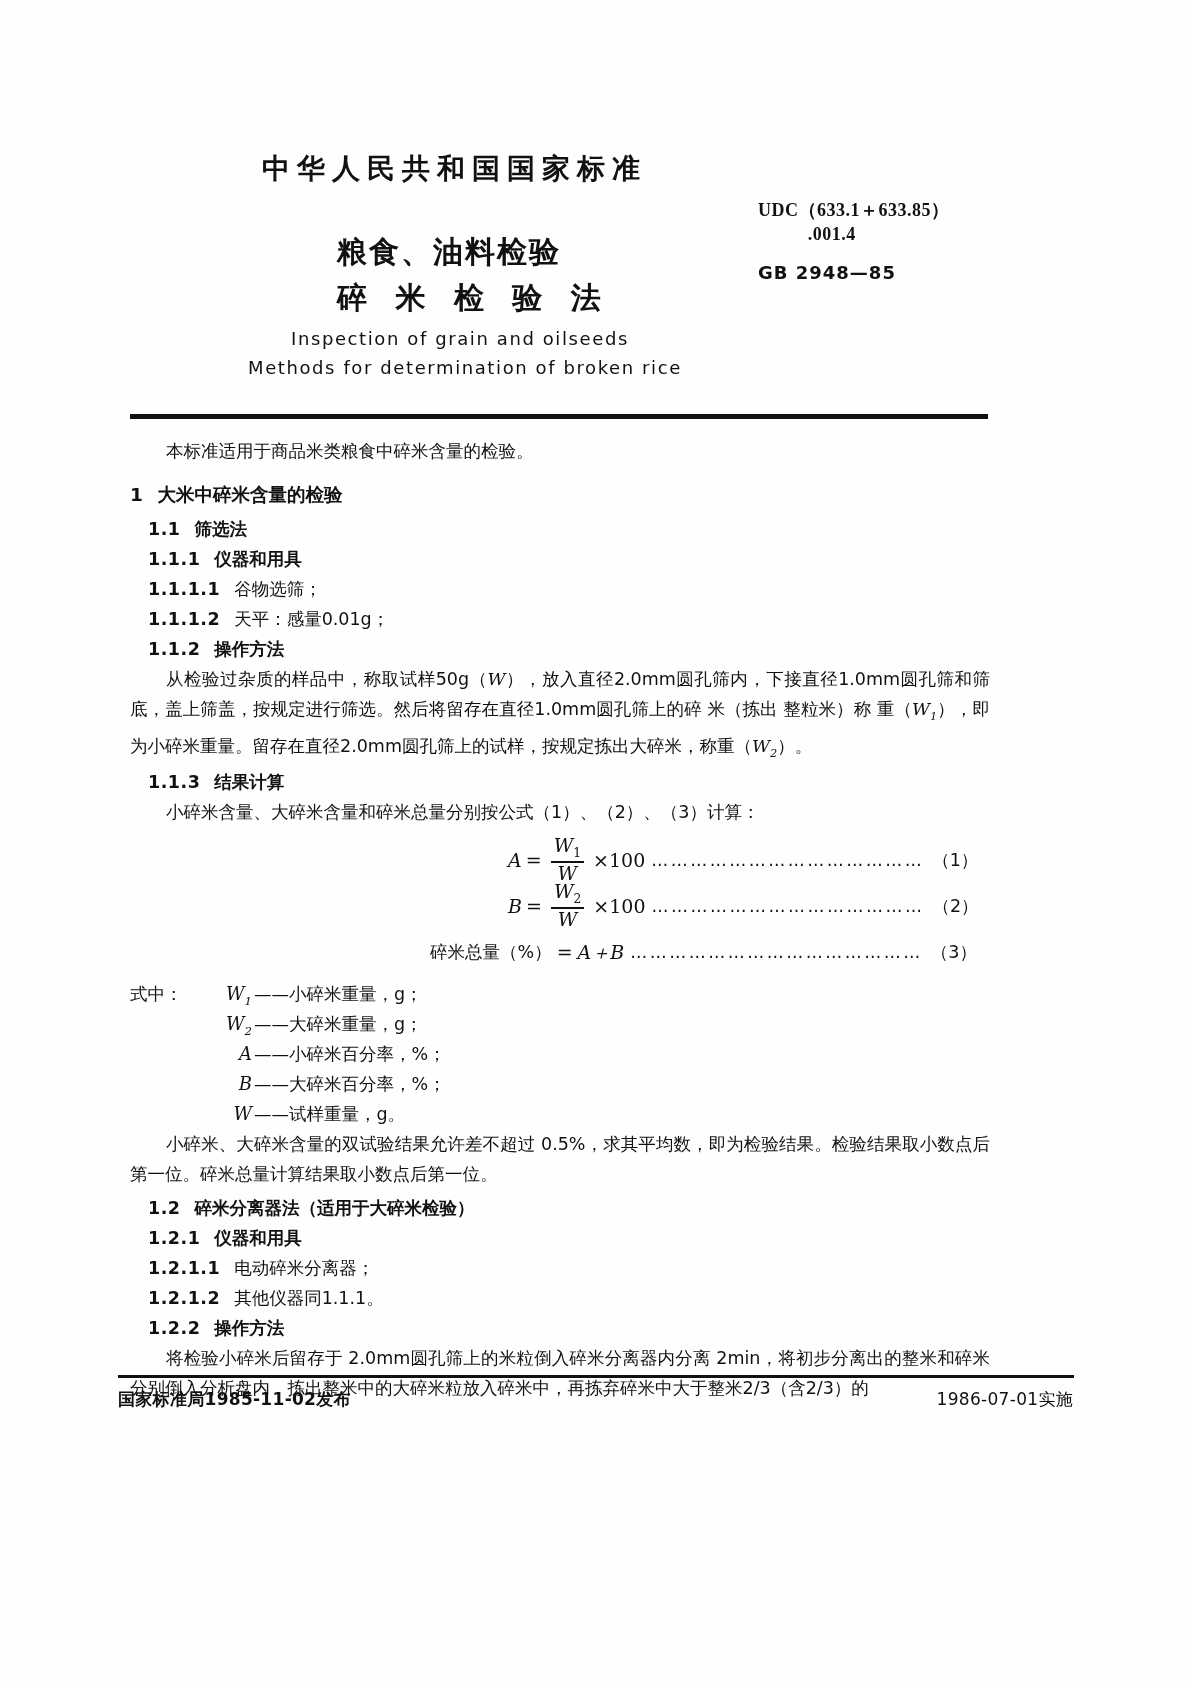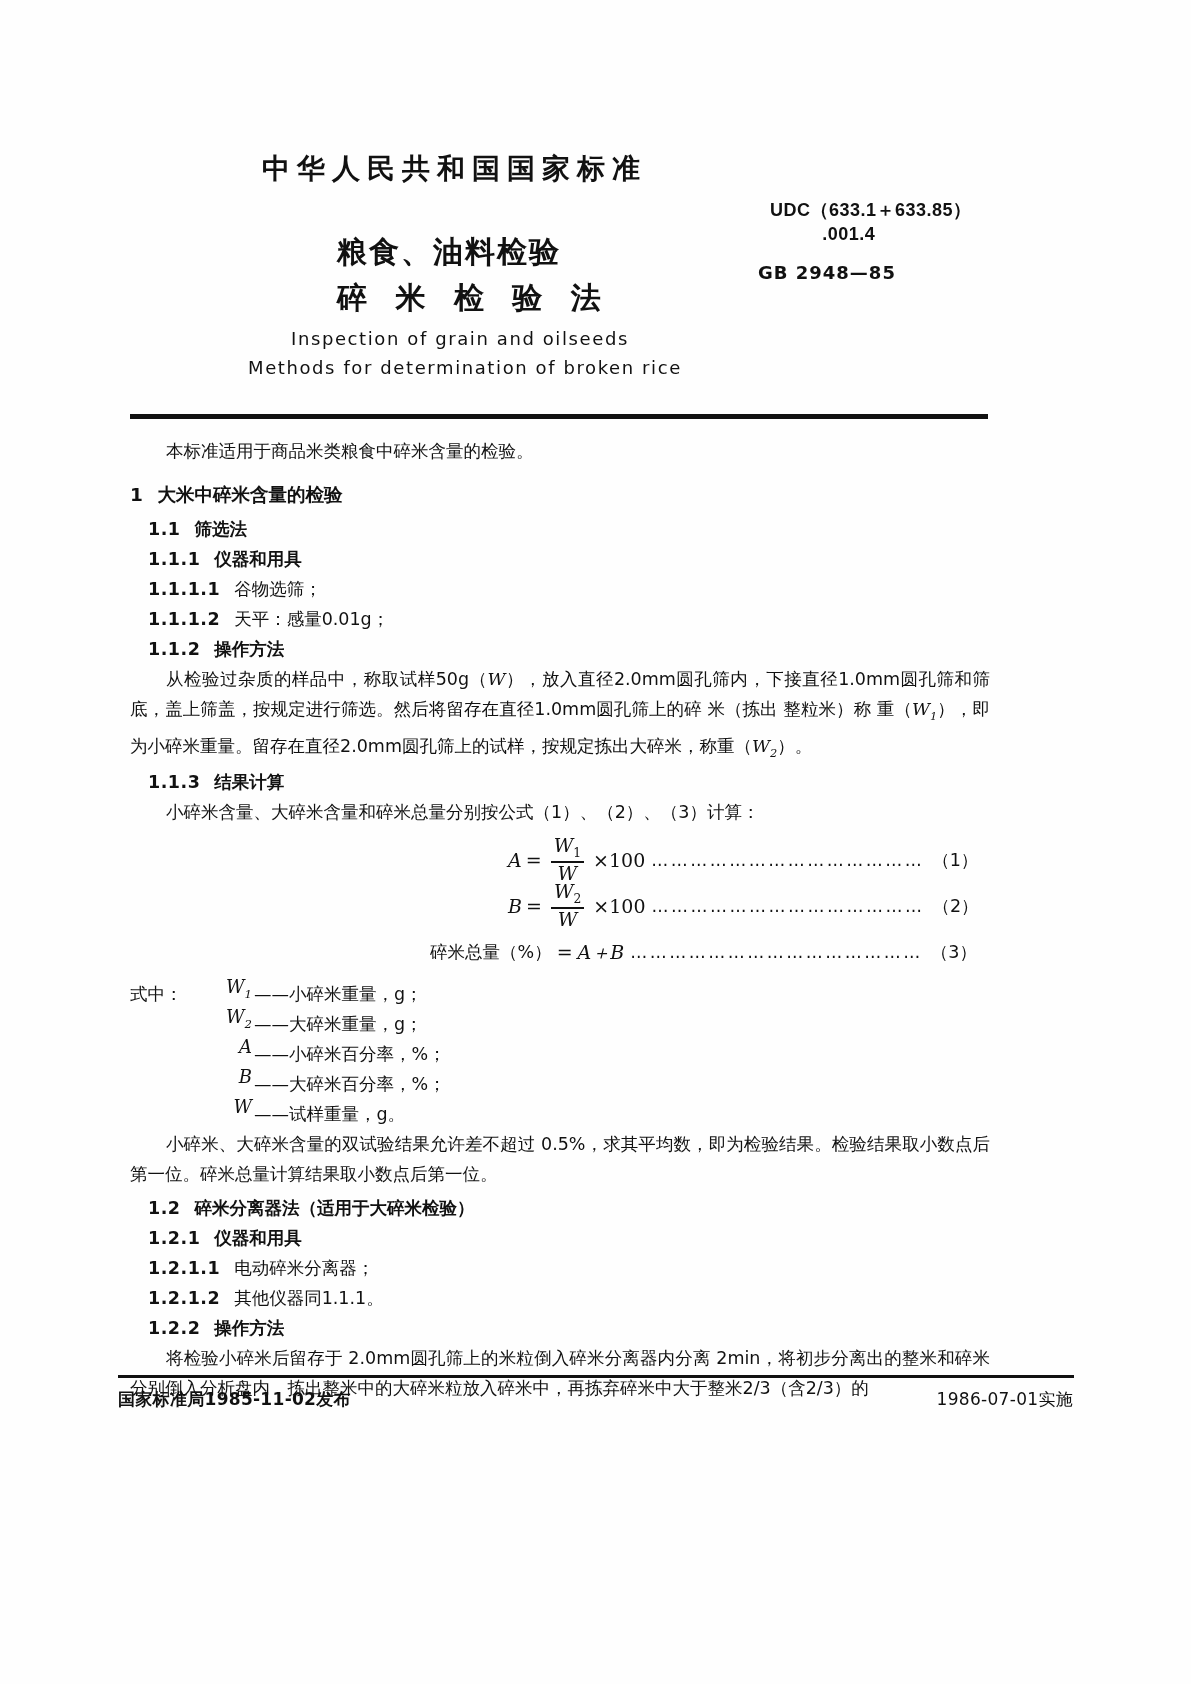--- a/index.html
+++ b/index.html
@@ -76,25 +76,24 @@
     letter-spacing: 1.6px;
     white-space: nowrap;
     font-family: "DejaVu Sans", "Liberation Sans", sans-serif;
   }
   .udc-block {
     position: absolute;
     left: 758px;
     top: 48px;
     font-size: 18px;
     font-weight: bold;
-    font-family: Liberation Sans, sans-serif;
+    font-family: Liberation Serif, serif;
     letter-spacing: 0.5px;
     line-height: 1.35;
     white-space: nowrap;
-    margin-left: 12px;
   }
   .udc-line2 {
     display: block;
     text-align: center;
     padding-right: 44px;
   }
   .gb-no {
     position: absolute;
     left: 758px;
     top: 112px;
@@ -190,21 +189,21 @@
     overflow: hidden;
   }
   .fnum {
     white-space: nowrap;
     margin-left: 2px;
     font-size: 17.5px;
   }
 
   
   .wherelist { margin-top: 4px; }
-  .wrow { display: flex; height: 30px; align-items: flex-end; }
+  .wrow { display: flex; height: 30px; align-items: flex-start; }
   .wlead { width: 60px; flex: 0 0 60px; }
   .wsym  { width: 62px; flex: 0 0 62px; text-align: right; padding-right: 2px;
            font-family: "DejaVu Serif","Liberation Serif",serif; font-style: italic; font-size: 18px;}
   .wdesc { flex: 1 1 auto; }
 
   
   .footer-rule {
     position: absolute;
     left: 118px;
     top: 1375px;

